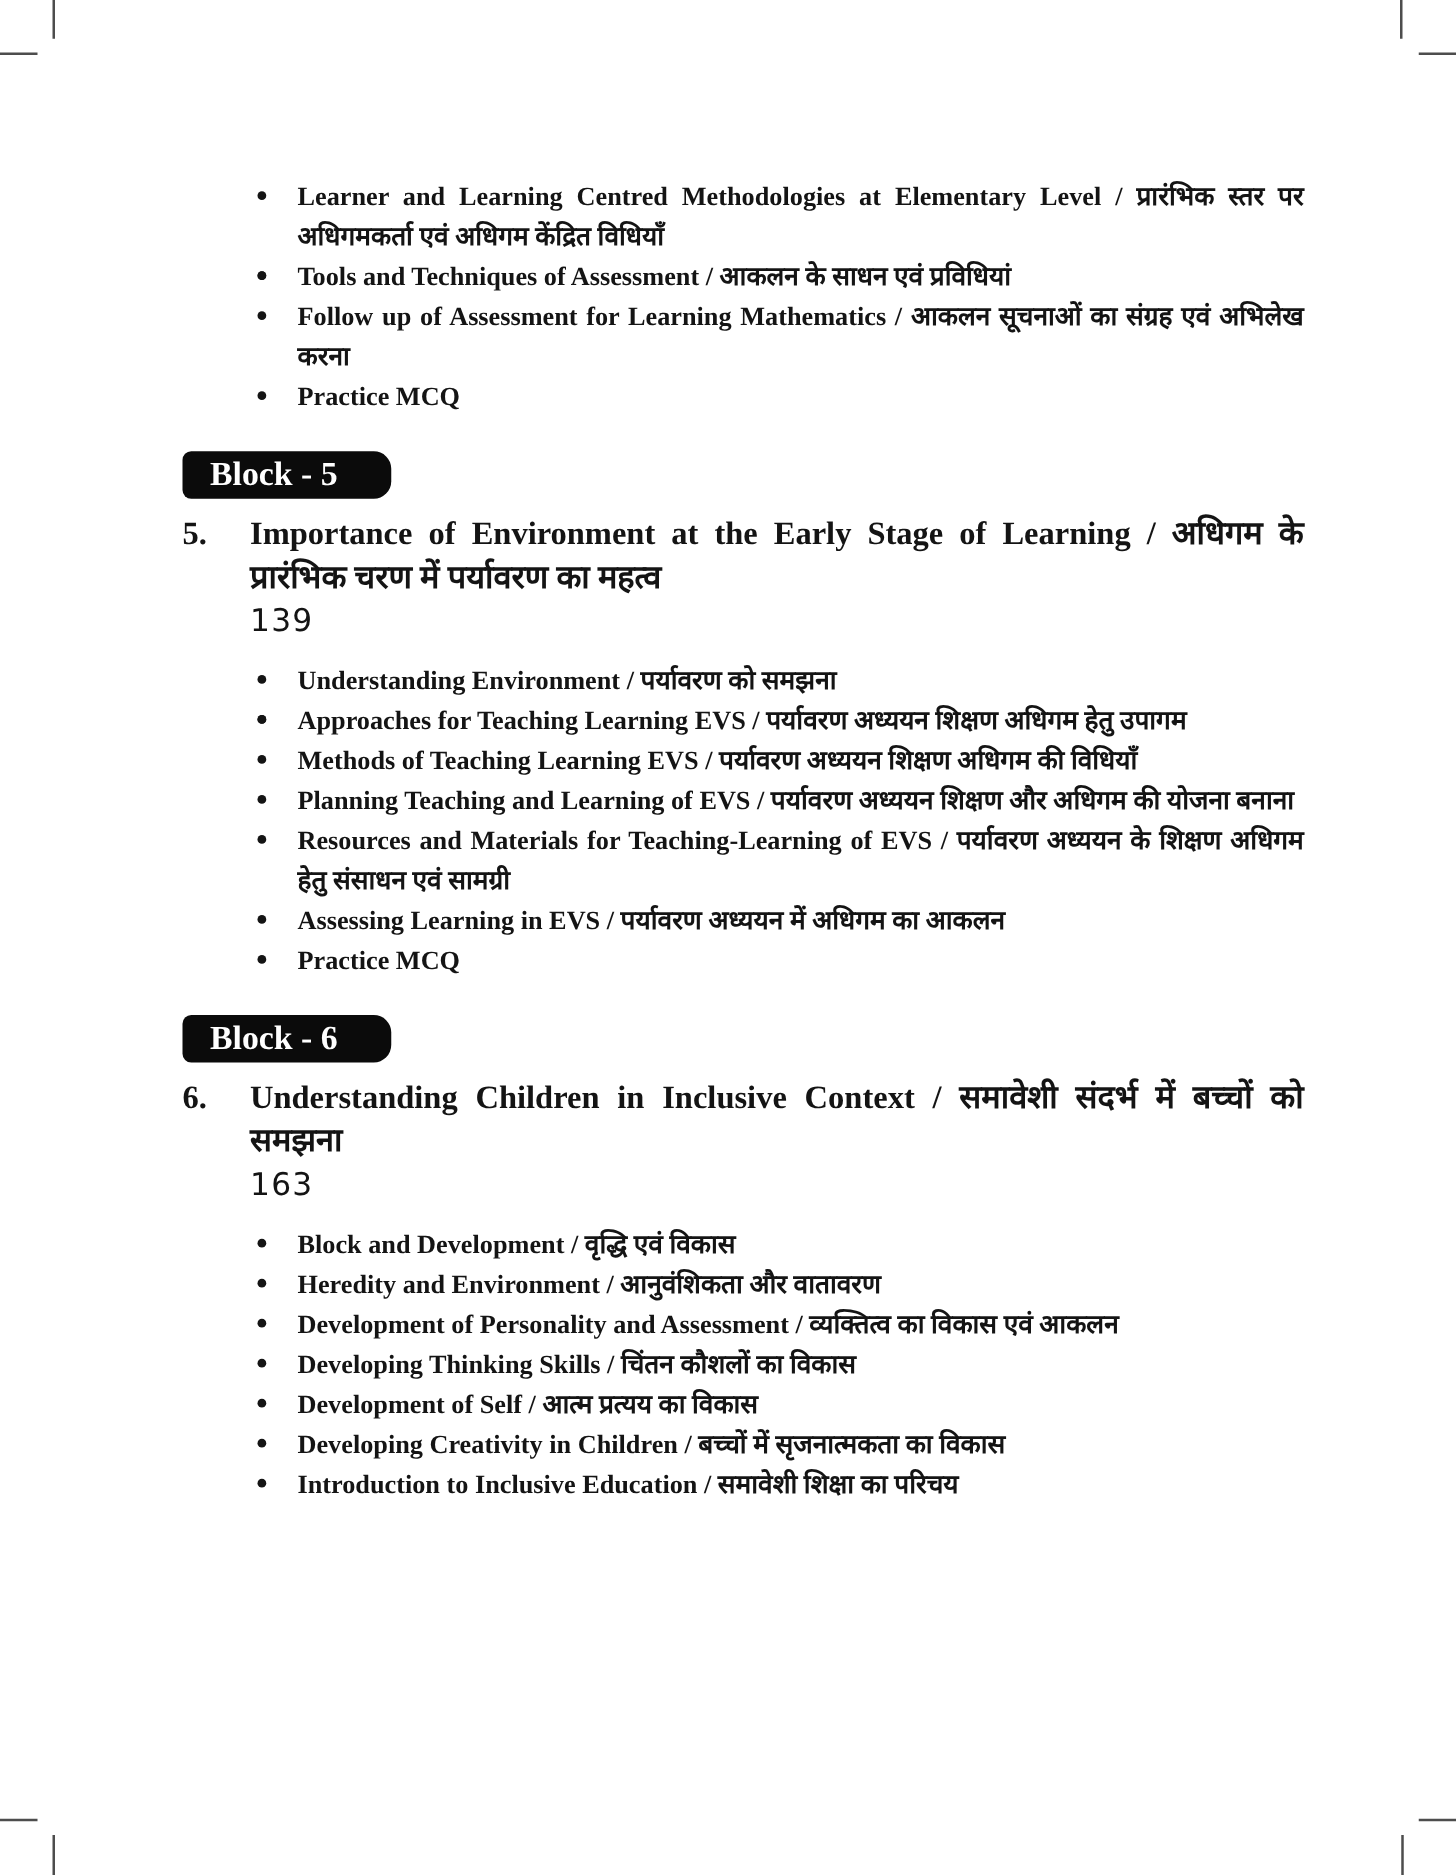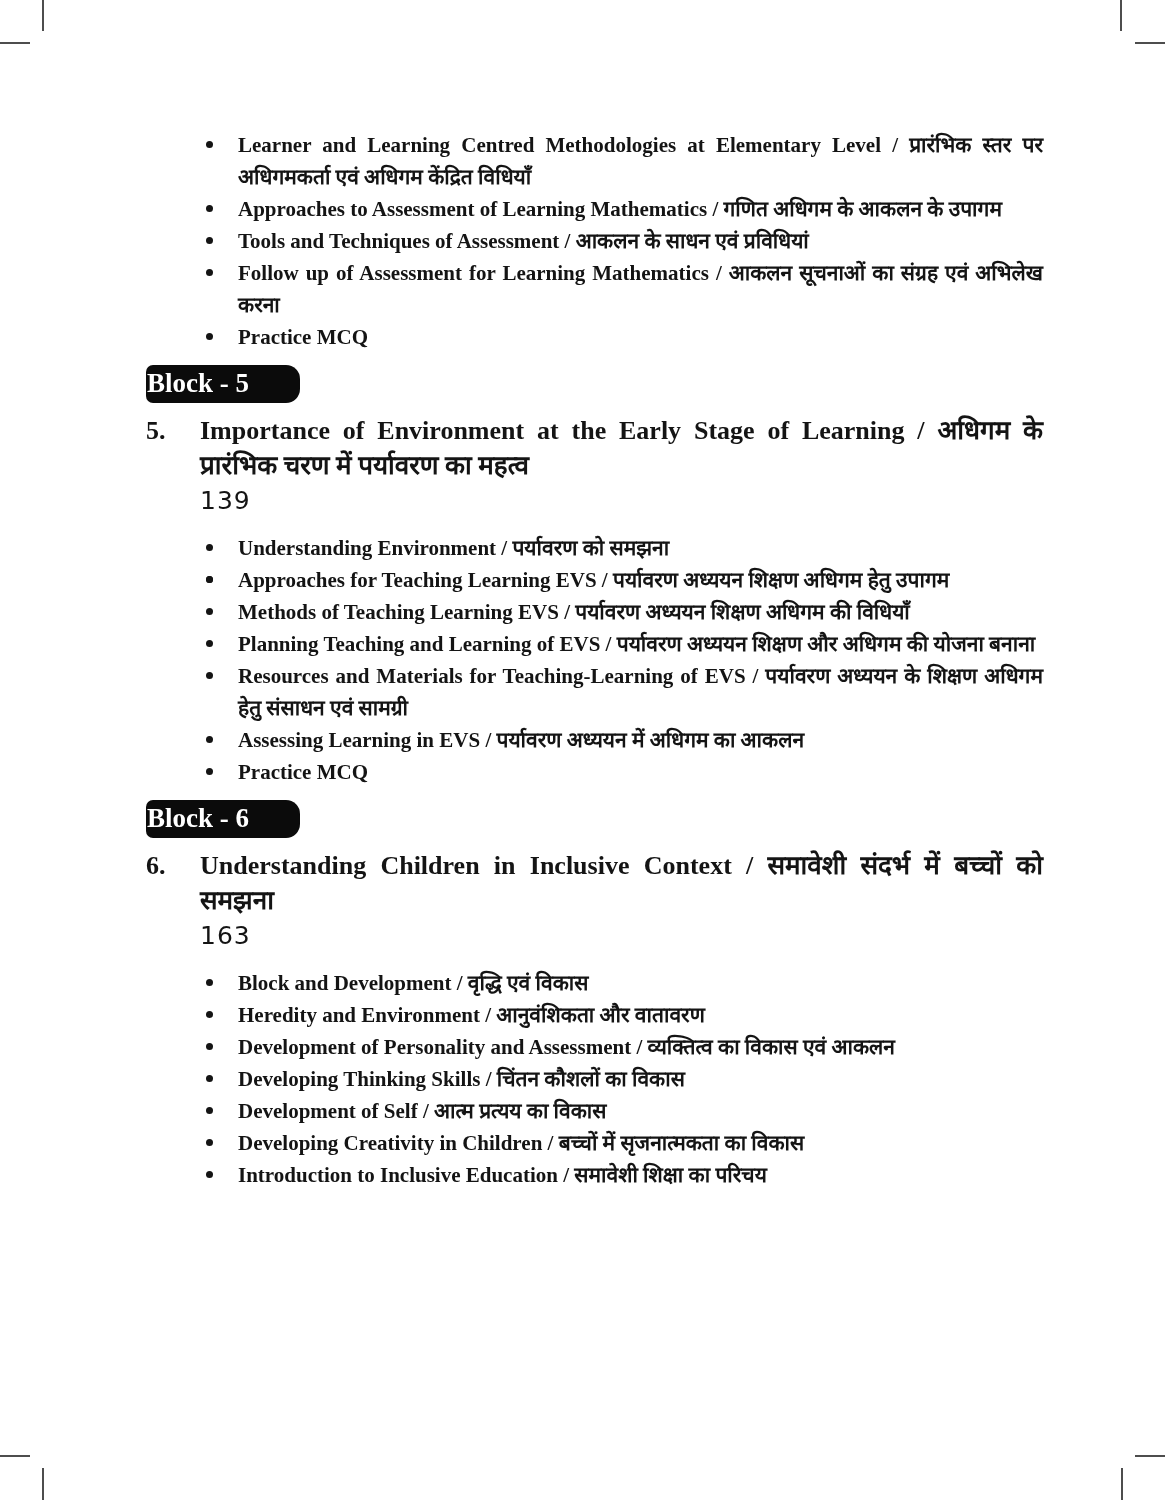--- a/index.html
+++ b/index.html
@@ -11,31 +11,31 @@
   *{box-sizing:border-box;}
   html,body{margin:0;padding:0;}
   body{
     width:1165px;height:1500px;position:relative;overflow:hidden;
     background:var(--paper);color:var(--ink);
     font-family:"Liberation Serif",serif;
   }
   
   .crop{position:absolute;background:var(--mark);}
   
-  .content{position:absolute;left:146px;top:4px;width:897px;padding-top:125px;}
+  .content{position:absolute;left:146px;top:16px;width:897px;padding-top:125px;}
   
   ul.bullets{list-style:none;margin:0;padding:0;font-size:21px;line-height:32px;font-weight:700;}
   ul.bullets li{position:relative;padding-left:92px;text-align:justify;}
   .b-dot{position:absolute;left:60px;top:12px;width:7px;height:7px;border-radius:50%;background:var(--ink);}
   ul.bullets.sub{margin-top:14px;}
   
   .block-label{
-    margin-top:12px;width:154px;height:38px;background:var(--badge);
+    margin-top:28px;width:167px;height:38px;background:var(--badge);
     border-radius:7px 14px 14px 7px;color:#ffffff;font-weight:700;
-    font-size:27px;line-height:37px;padding-left:1px;
+    font-size:27px;line-height:37px;padding-left:22px;
   }
   
   .toc-entry{margin-top:10px;position:relative;padding-left:54px;font-size:26px;font-weight:700;line-height:35px;}
   .toc-num{position:absolute;left:0;top:0;}
   .toc-line1{text-align:justify;text-align-last:justify;}
   .toc-line2{display:flex;flex-direction:column;}
   .toc-line2 .t2{white-space:nowrap;}
   .dots{
     flex:1 1 auto;margin:0 8px 0 3px;
     background-image:radial-gradient(circle,#1c1c1c 1.7px,rgba(0,0,0,0) 1.9px);
@@ -63,21 +63,20 @@
     <ul class="bullets">
 
         <li>
           <span class="b-dot"></span>
           <span class="b-text">Learner and Learning Centred Methodologies at Elementary Level / प्रारंभिक स्तर पर अधिगमकर्ता एवं अधिगम केंद्रित विधियाँ</span>
         </li>
 
 
         <li>
           <span class="b-dot"></span>
-          <span class="b-text">Approaches to Assessment of Learning Mathematics / गणित अधिगम के आकलन के उपागम</span>
         </li>
 
         <li>
           <span class="b-dot"></span>
           <span class="b-text">Tools and Techniques of Assessment / आकलन के साधन एवं प्रविधियां</span>
         </li>
 
         <li>
           <span class="b-dot"></span>
           <span class="b-text">Follow up of Assessment for Learning Mathematics / आकलन सूचनाओं का संग्रह एवं अभिलेख करना</span>

